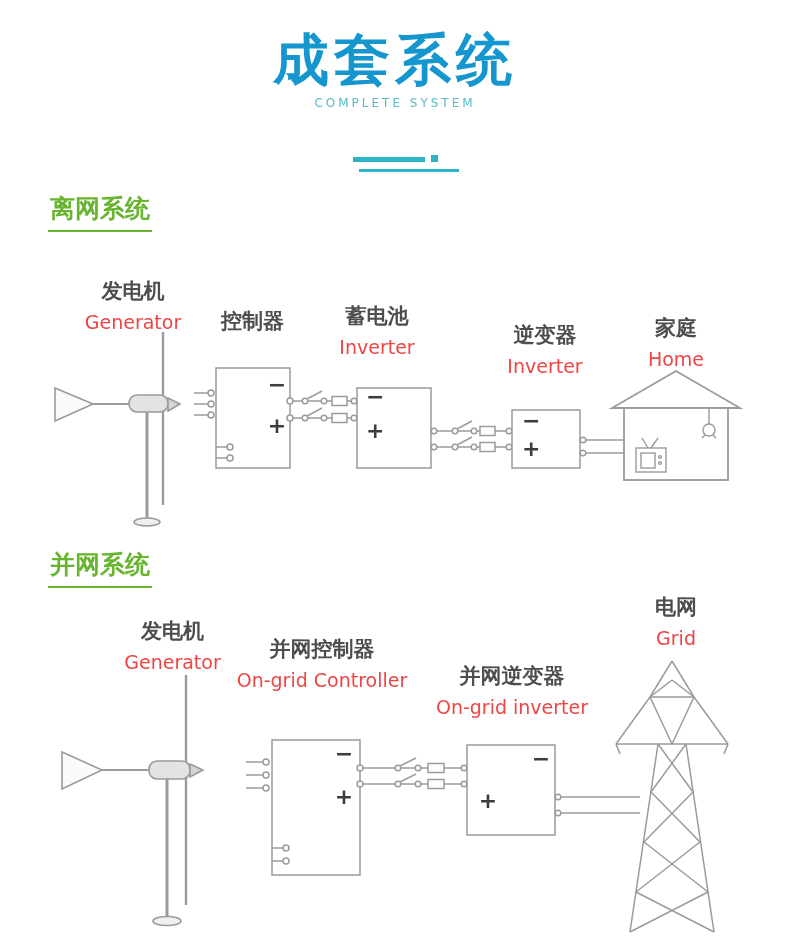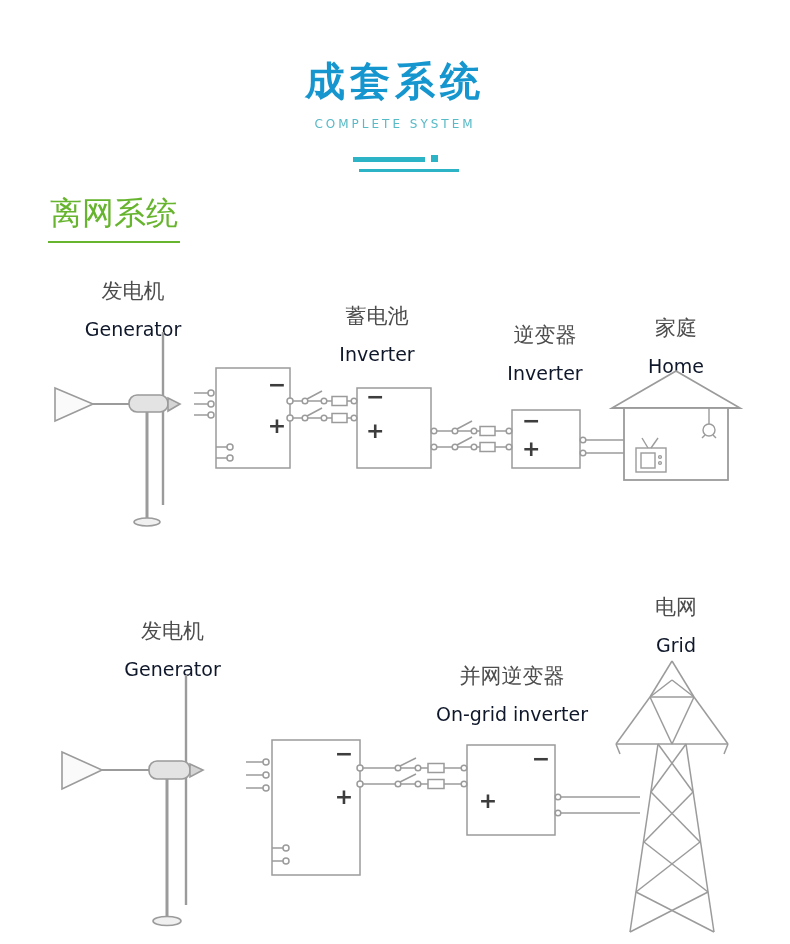--- a/index.html
+++ b/index.html
@@ -7,38 +7,38 @@
     --subtitle-teal:#57bac7;
     --divider-teal:#2cb3c6;
     --section-green:#67b42e;
     --diagram-line:#9b9b9b;
   }
   *{box-sizing:border-box;}
   body{margin:0;background:#ffffff;font-family:"DejaVu Sans","Liberation Sans",sans-serif;}
   .page{position:relative;width:790px;height:944px;margin:0 auto;background:#fff;overflow:hidden;}
 
   header{position:absolute;top:0;left:0;right:0;text-align:center;}
-  h1.title{margin:16px;padding-top:45px;font-size:40px;line-height:1;font-weight:bold;
+  h1.title{margin:0;padding-top:32px;font-size:56px;line-height:1;font-weight:bold;
            letter-spacing:5px;color:var(--title-blue);}
   .subtitle{margin-top:8px;font-size:12px;letter-spacing:3px;color:var(--subtitle-teal);}
 
   .divider{position:absolute;top:157px;left:0;right:0;display:flex;flex-direction:column;align-items:center;}
   .d-row{display:flex;align-items:flex-start;gap:6px;}
   .d-line1{display:block;width:72px;height:5px;background:var(--divider-teal);}
   .d-sq{display:block;width:7px;height:7px;background:var(--divider-teal);margin-top:-2px;}
   .d-line2{display:block;width:100px;height:3px;background:var(--divider-teal);margin-top:7px;transform:translateX(14px);}
 
-  .section-title{position:absolute;font-size:32px;font-weight:normal;color:var(--section-green);
+  .section-title{position:absolute;font-size:25px;font-weight:bold;color:var(--section-green);
                  border-bottom:2px solid var(--section-green);padding:0 2px 5px 2px;}
   #section-title-offgrid{left:48px;top:192px;}
   #section-title-ongrid{left:48px;top:548px;}
 
   .comp-label{position:absolute;text-align:center;}
-  .comp-label .zh{font-size:21px;font-weight:normal;color:#4d4d4d;line-height:1.3;}
-  .comp-label .en{font-size:19px;color:#0f172a;margin-top:13px;line-height:1.25;}
+  .comp-label .zh{font-size:21px;font-weight:bold;color:#4d4d4d;line-height:1.3;}
+  .comp-label .en{font-size:19px;color:#ef4444;margin-top:6px;line-height:1.25;}
 
   svg.diagram{position:absolute;left:0;top:0;width:790px;height:944px;pointer-events:none;}
   svg .sym{font-family:"DejaVu Sans","Liberation Sans",sans-serif;font-size:22px;font-weight:bold;fill:#3d3d3d;stroke:none;}
 </style>
 </head>
 <body>
 
 <div class="page">
 
   <header>
@@ -51,43 +51,51 @@
       <span class="d-line1"></span>
       <span class="d-sq"></span>
     </div>
     <span class="d-line2"></span>
   </div>
 
   <div class="section-title" id="section-title-offgrid">
     <span>离网系统</span>
   </div>
 
+  <div class="section-title" id="section-title-ongrid">
+    <span>并网系统</span>
+  </div>
 
   <div class="comp-label" style="left:58px;top:278px;width:150px;">
     <div class="zh">发电机</div>
     <div class="en">Generator</div>
   </div>
   <div class="comp-label" style="left:185px;top:308px;width:135px;">
+    <div class="zh">控制器</div>
   </div>
   <div class="comp-label" style="left:322px;top:303px;width:110px;">
     <div class="zh">蓄电池</div>
     <div class="en">Inverter</div>
   </div>
   <div class="comp-label" style="left:621px;top:315px;width:110px;">
     <div class="zh">家庭</div>
     <div class="en">Home</div>
   </div>
   <div class="comp-label" style="left:490px;top:322px;width:110px;">
     <div class="zh">逆变器</div>
     <div class="en">Inverter</div>
   </div>
 
   <div class="comp-label" style="left:100px;top:618px;width:145px;">
     <div class="zh">发电机</div>
     <div class="en">Generator</div>
+  </div>
+  <div class="comp-label" style="left:222px;top:636px;width:200px;">
+    <div class="zh">并网控制器</div>
+    <div class="en">On-grid Controller</div>
   </div>
   <div class="comp-label" style="left:626px;top:594px;width:100px;">
     <div class="zh">电网</div>
     <div class="en">Grid</div>
   </div>
   <div class="comp-label" style="left:412px;top:663px;width:200px;">
     <div class="zh">并网逆变器</div>
     <div class="en">On-grid inverter</div>
   </div>
 

